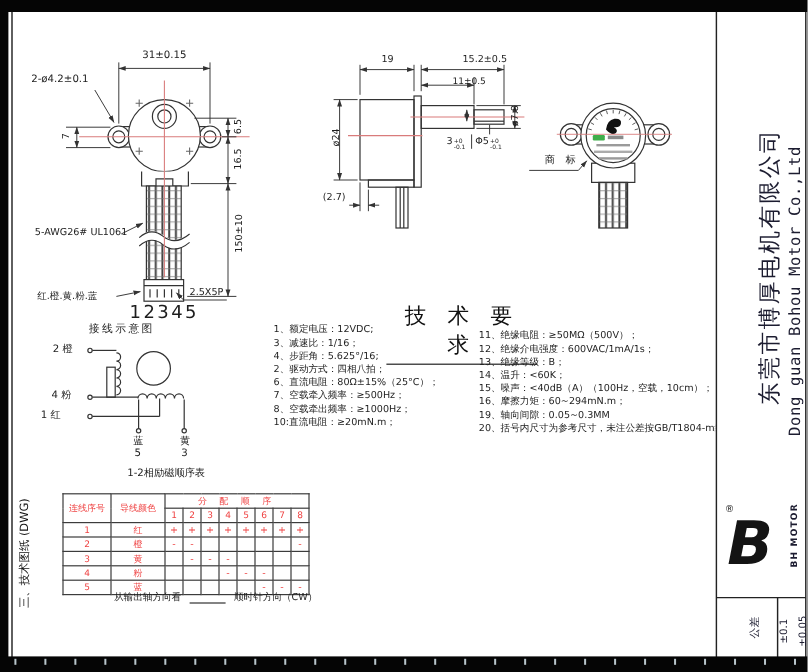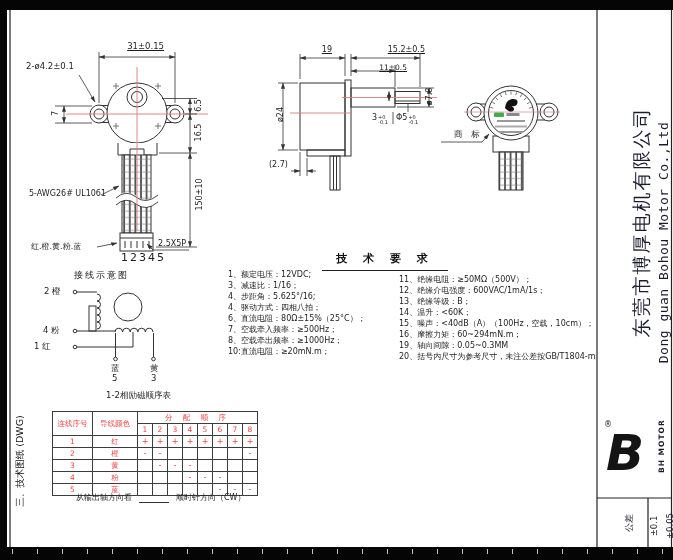--- a/index.html
+++ b/index.html
@@ -8,36 +8,36 @@
   .bar{position:absolute;background:#050505;}
   .bar-top{left:0;top:0;width:673px;height:10px;}
   .bar-left{left:0;top:0;width:7px;height:560px;}
   .bar-bottom{left:0;top:547px;width:673px;height:13px;}
   .ruler-ticks{margin-top:2px;height:5px;
     background:repeating-linear-gradient(90deg,#b9c6cc 0 1.5px,transparent 1.5px 25px);
     background-position:12px 0;}
   svg{position:absolute;left:0;top:0;}
   .lbl{position:absolute;font-size:8px;color:#1d1d1d;white-space:nowrap;line-height:1.12;}
   .rot{transform:rotate(-90deg);transform-origin:center;text-align:center;}
-  .ctr{text-align:right;text-decoration:underline;}
+  .ctr{text-align:center;}
   .tolstack{display:inline-flex;flex-direction:column;font-size:5px;line-height:1;
     vertical-align:1px;margin-left:1px;}
   .v{position:absolute;transform:rotate(-90deg);transform-origin:center;
     white-space:nowrap;text-align:center;color:#1c1c30;}
   .tech-title{position:absolute;left:322px;top:251px;width:126px;text-align:center;
-    font-size:11px;font-weight:bold;letter-spacing:6px;color:#111;
+    font-size:18px;font-weight:normal;letter-spacing:6px;color:#111;
     border-bottom:1.5px solid #222;padding-bottom:4px;}
   .tech-list{position:absolute;font-size:8px;color:#1d1d1d;white-space:nowrap;}
   .tech-list div{line-height:11px;height:11px;}
   #seq{position:absolute;left:52px;top:411px;border-collapse:collapse;table-layout:fixed;
     background:#fff;color:#ef4444;}
   #seq td,#seq th{border:1px solid #3c3c3c;text-align:center;vertical-align:middle;
     font-weight:normal;font-size:7.5px;padding:0;height:11px;overflow:hidden;}
   #seq .mk{font-size:8px;}
-  .tbl-footer{position:absolute;left:76px;top:492px;display:flex;align-items:flex-end;
+  .tbl-footer{position:absolute;left:95px;top:492px;display:flex;align-items:flex-end;
     gap:7px;font-size:8px;color:#1d1d1d;white-space:nowrap;}
   .dashline{display:inline-block;width:30px;border-top:1px solid #333;height:0;}
 </style>
 </head>
 <body>
 
 <div class="screen">
 
   <svg width="673" height="560" viewBox="0 0 673 560">
     <defs>
@@ -217,21 +217,21 @@
   </div>
 
   <div class="lbl ctr" style="left:110px;top:42px;width:54px;font-size:8.5px">31±0.15</div>
   <div class="lbl" style="left:26px;top:62px;font-size:8.5px">2-ø4.2±0.1</div>
   <div class="lbl rot" style="left:51px;top:109px;width:10px">7</div>
   <div class="lbl rot" style="left:191px;top:101px;width:16px">6.5</div>
   <div class="lbl rot" style="left:189px;top:128px;width:20px">16.5</div>
   <div class="lbl rot" style="left:183px;top:190px;width:34px">150±10</div>
   <div class="lbl" style="left:29px;top:190px">5-AWG26# UL1061</div>
   <div class="lbl" style="left:31px;top:243px">红.橙.黄.粉.蓝</div>
-  <div class="lbl" style="left:121px;top:252px;font-size:11px;letter-spacing:2px">12345</div>
+  <div class="lbl" style="left:108px;top:252px;font-size:15px;letter-spacing:2px">12345</div>
   <div class="lbl" style="left:158px;top:240px">2.5X5P</div>
   <div class="lbl" style="left:74px;top:270px;font-size:9px;letter-spacing:2px">接线示意图</div>
 
   <div class="lbl ctr" style="left:314px;top:46px;width:18px">19</div>
   <div class="lbl ctr" style="left:383px;top:46px;width:42px">15.2±0.5</div>
   <div class="lbl ctr" style="left:375px;top:64px;width:32px;font-size:7.5px">11±0.5</div>
   <div class="lbl rot" style="left:271px;top:110px;width:20px">ø24</div>
   <div class="lbl rot" style="left:419px;top:92px;width:22px">ø7.8</div>
   <div class="lbl" style="left:372px;top:114px">
     <span>3</span><span class="tolstack">
@@ -247,21 +247,21 @@
   </div>
   <div class="lbl" style="left:269px;top:161px">(2.7)</div>
 
   <div class="lbl" style="left:454px;top:130px;font-size:8.5px;letter-spacing:3px">商 标</div>
 
   <div class="tech-title">技 术 要 求</div>
   <div class="tech-list" style="left:228px;top:269px;width:170px">
     <div>1、额定电压：12VDC;</div>
     <div>3、减速比：1/16；</div>
     <div>4、步距角：5.625°/16;</div>
-    <div>4、驱动方式：四相八拍；</div>
+    <div>2、驱动方式：四相八拍；</div>
     <div>6、直流电阻：80Ω±15%（25°C）；</div>
     <div>7、空载牵入频率：≥500Hz；</div>
     <div>8、空载牵出频率：≥1000Hz；</div>
     <div>10:直流电阻：≥20mN.m；</div>
   </div>
   <div class="tech-list" style="left:399px;top:274px;width:197px;overflow:hidden">
     <div>11、绝缘电阻：≥50MΩ（500V）；</div>
     <div>12、绝缘介电强度：600VAC/1mA/1s；</div>
     <div>13、绝缘等级：B；</div>
     <div>14、温升：&lt;60K；</div>

